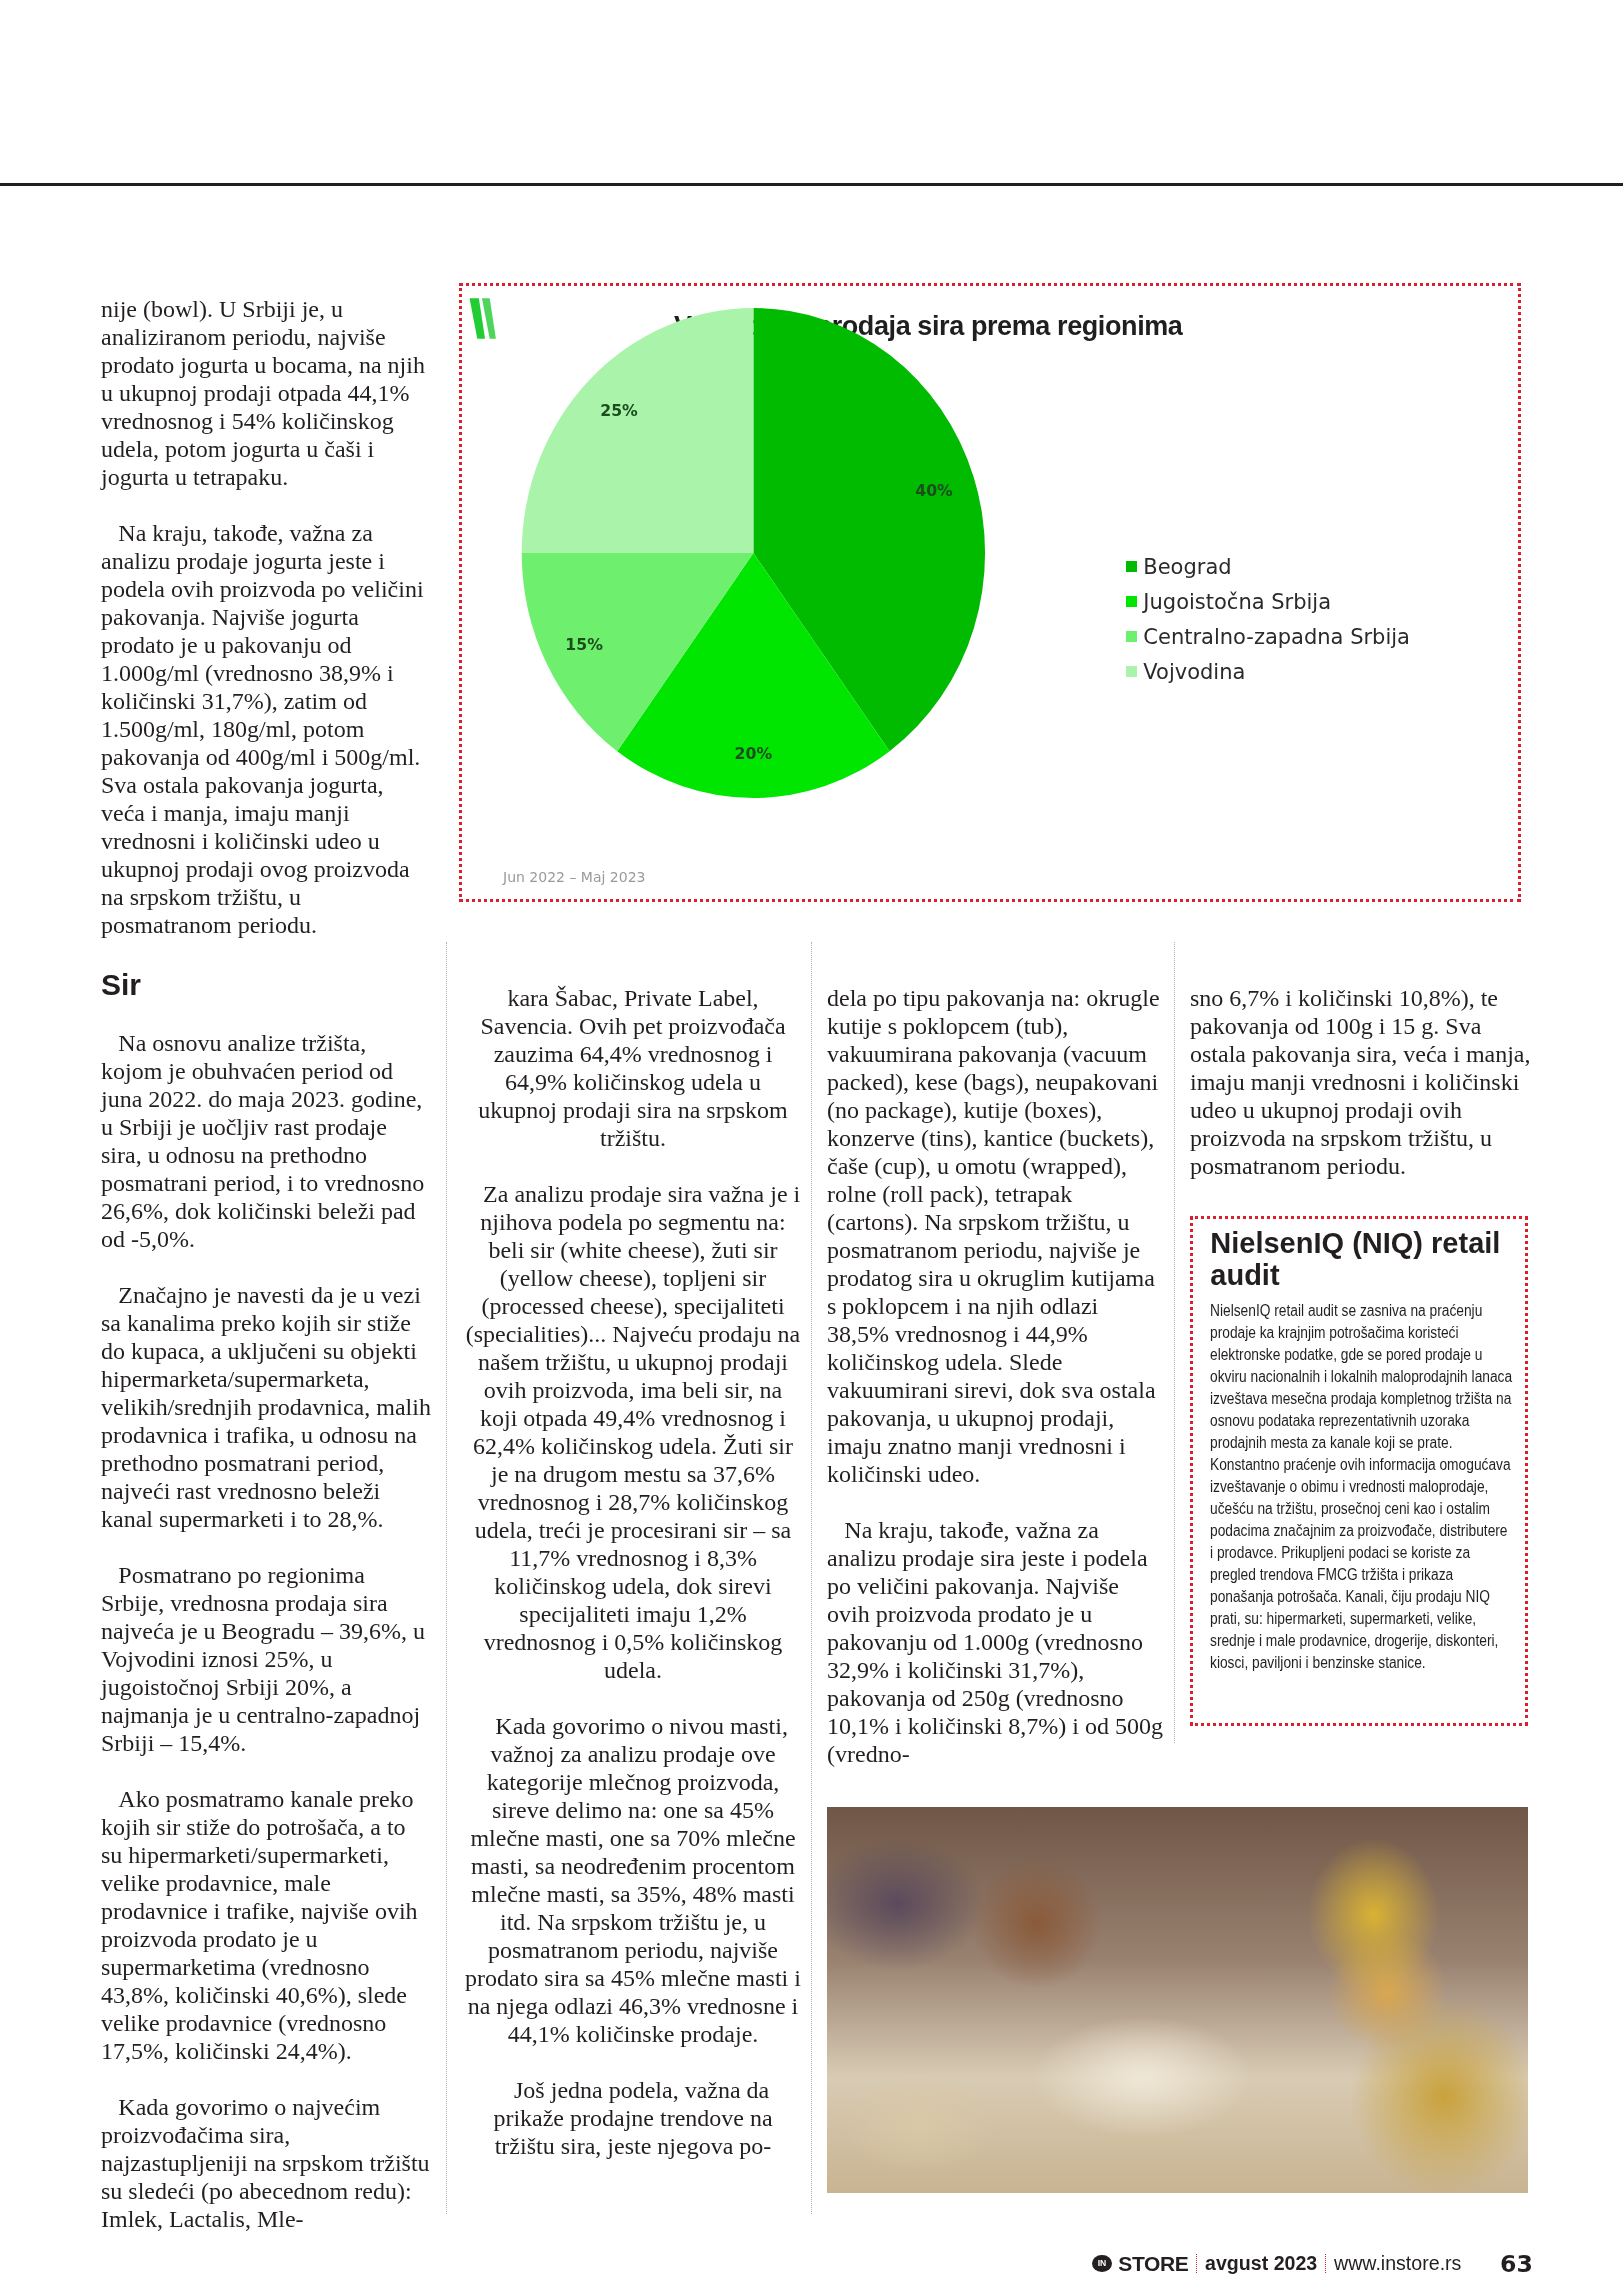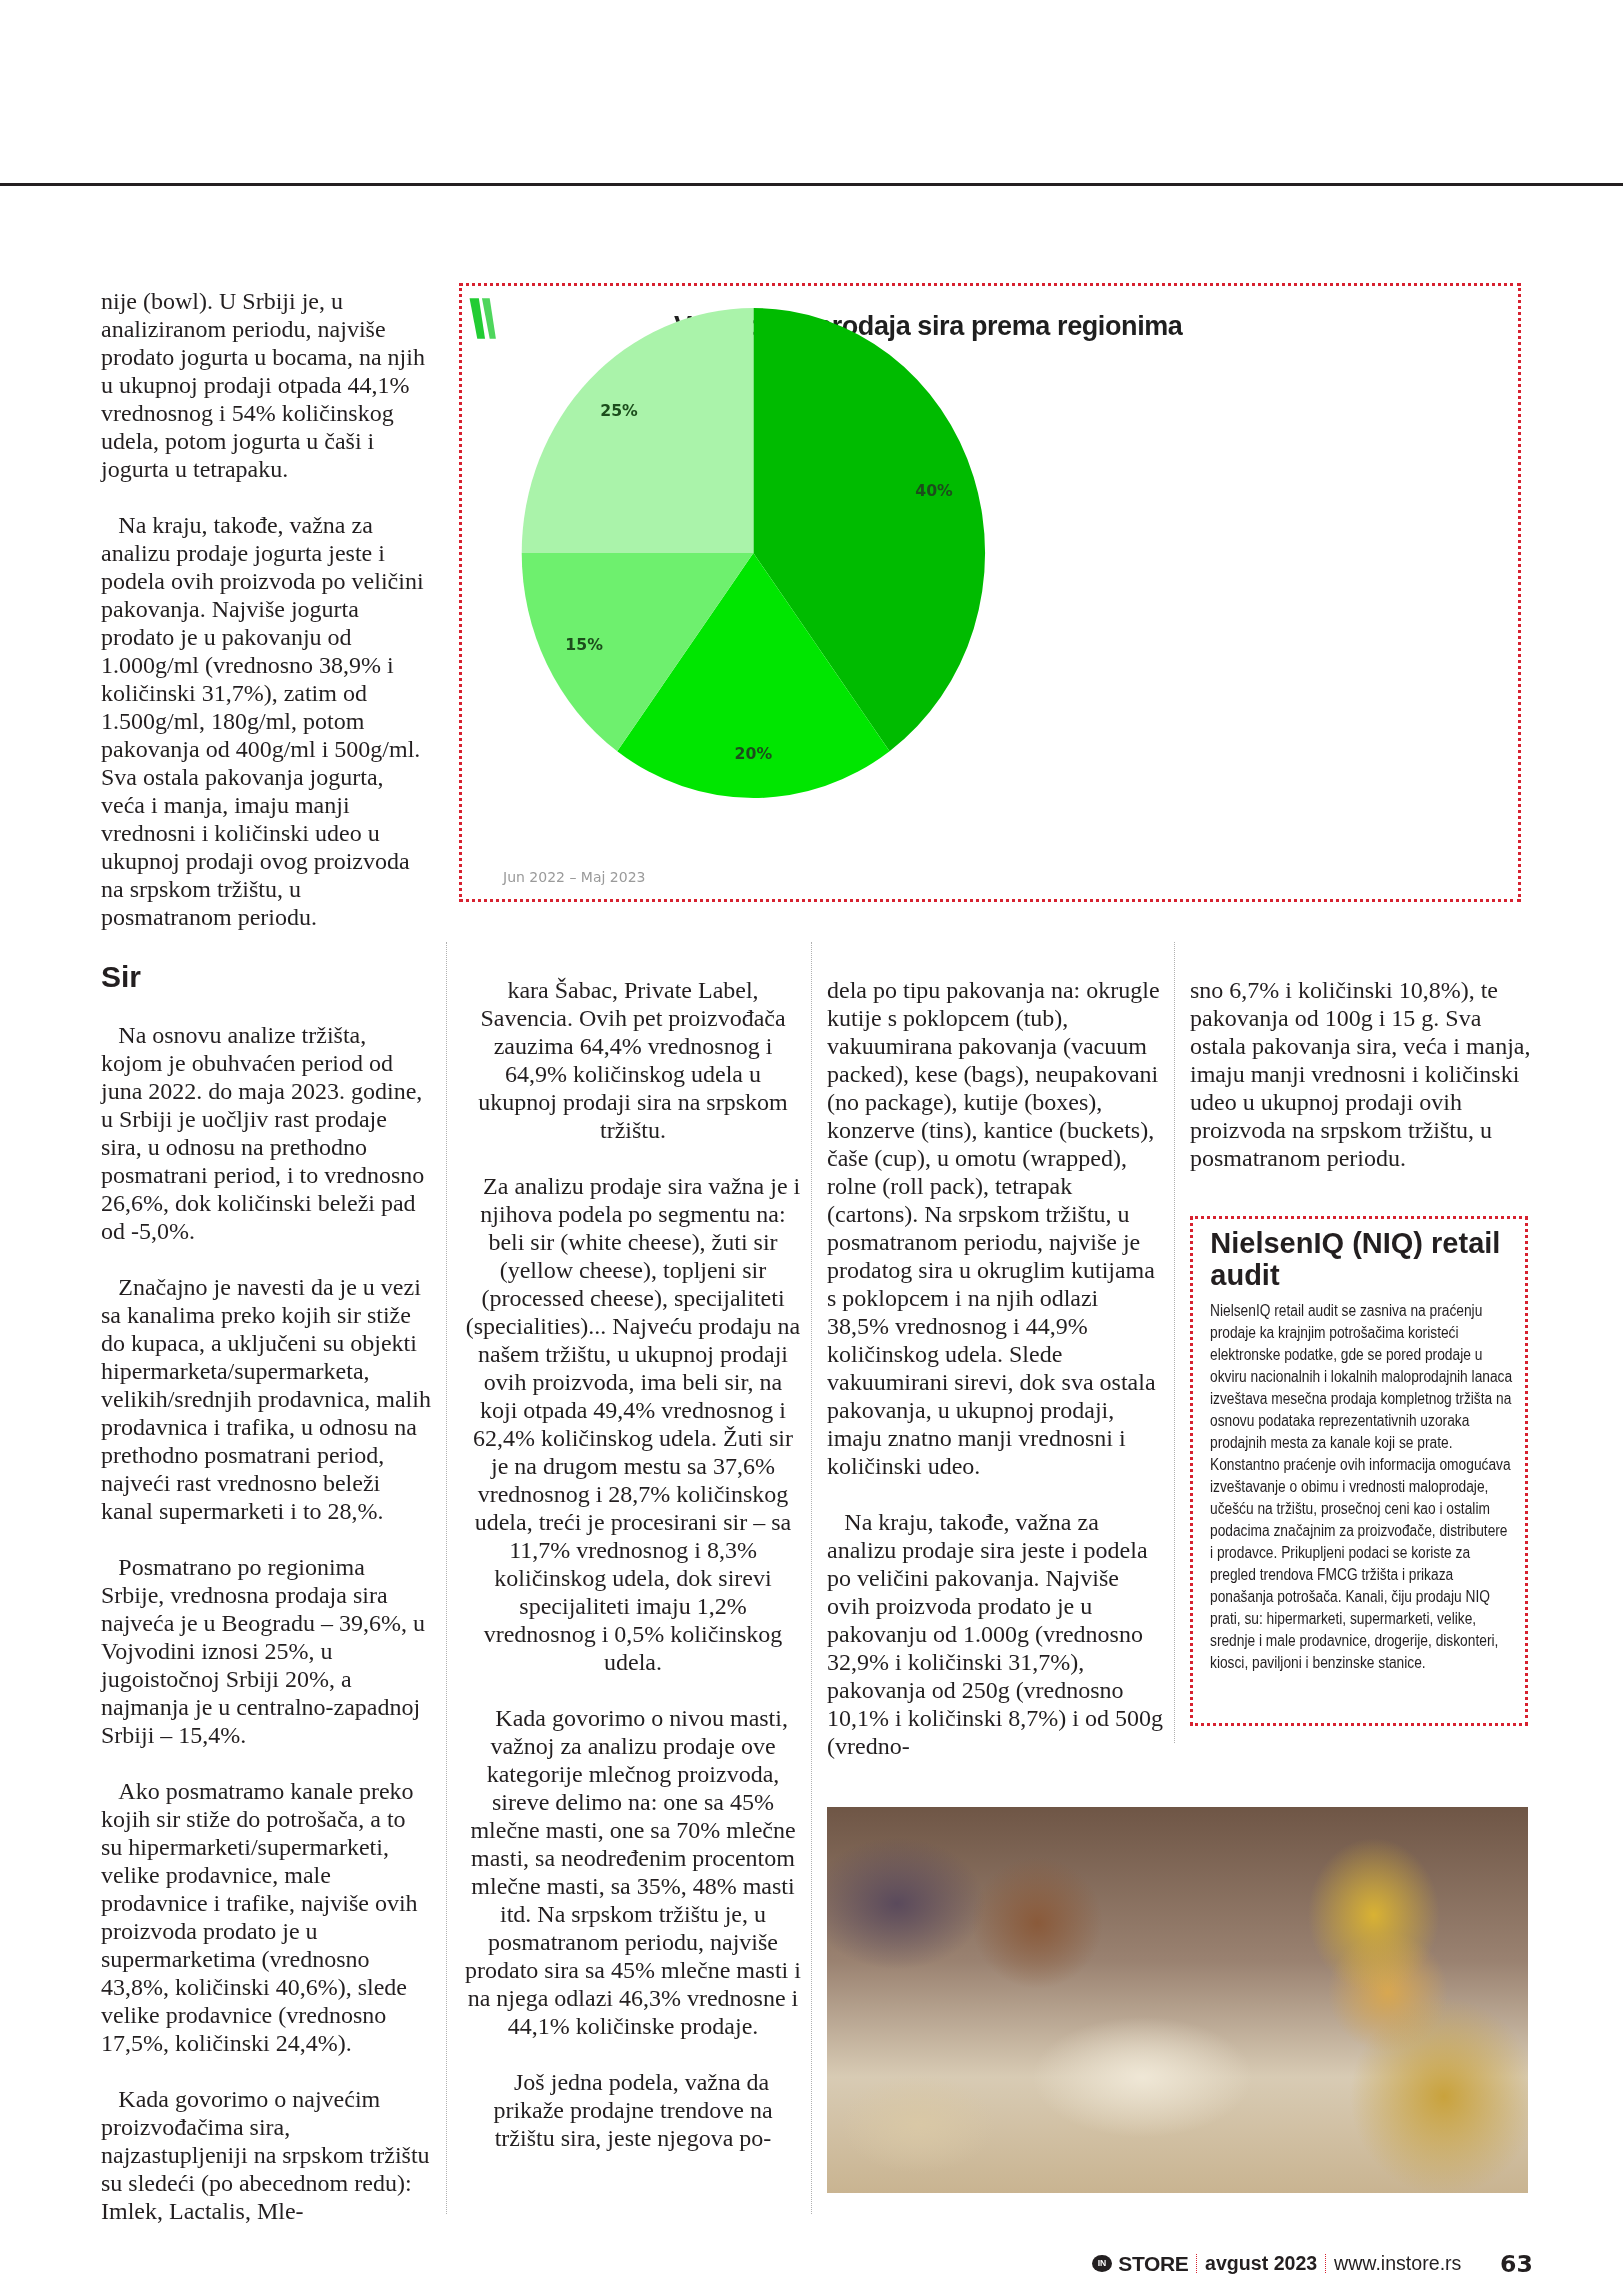--- a/index.html
+++ b/index.html
@@ -2,21 +2,21 @@
 <html style="font-size:12.6px"><head>
 <meta charset="utf-8">
 <style>
   * { box-sizing: border-box; margin: 0; padding: 0; }
   html, body { width: 1623px; height: 2295px; background: #ffffff; overflow: hidden; }
   body { position: relative; font-family: "Liberation Serif", "DejaVu Serif", serif; color: #231f20; }
 
   .top-rule { position: absolute; left: 0; top: 183px; width: 1623px; height: 3.1px; background: #231f20; }
 
   .col { position: absolute; font-size: 24px; line-height: 28px; color: #231f20; }
-  .col p { margin: 8px 0 28px 0; font-family: Liberation Serif, serif; }
+  .col p { margin: 16px 0 28px 0; font-family: Liberation Serif, serif; }
   .col p.indent { text-indent: 17.3px; }
   .col p:last-child { margin-bottom: 0; }
 
   #col1 { left: 101px; top: 279px; width: 330px; }
   #col2 { left: 464px; top: 968px; width: 338px; text-align: center; }
   #col3 { left: 827px; top: 968px; width: 338px; }
   #col4 { left: 1190px; top: 968px; width: 346px; }
 
   .col-divider { position: absolute; width: 0; border-left: 1.6px dotted #b0b0b0; }
 
@@ -116,20 +116,38 @@
   <svg class="chart-svg" id="pie-svg" viewBox="0 0 1342 778" width="1054" height="611">
       <path d="M371,340 L371,28 A295,312 0 0 1 544.3966494262795,592.4133022449836 Z" fill="#00bb00"></path>
       <text x="601.0605712917976" y="267.94109215911345" text-anchor="middle" class="pie-label">40%</text>
       <path d="M371,340 L544.3966494262795,592.4133022449836 A295,312 0 0 1 197.60335057372046,592.4133022449836 Z" fill="#00e600"></path>
       <text x="371" y="602.8399999999999" text-anchor="middle" class="pie-label">20%</text>
       <path d="M371,340 L197.60335057372046,592.4133022449836 A295,312 0 0 1 76,340.00000000000006 Z" fill="#6ef06e"></path>
       <text x="155.46552179883386" y="463.14892945336567" text-anchor="middle" class="pie-label">15%</text>
       <path d="M371,340 L76,340.00000000000006 A295,312 0 0 1 370.99999999999994,28 Z" fill="#aaf3aa"></path>
       <text x="199.95086963097413" y="166.0938011012337" text-anchor="middle" class="pie-label">25%</text>
     </svg>
+  <div class="legend">
+    <div class="legend-item">
+      <span class="legend-swatch" style="background: rgb(0, 187, 0);"></span>
+      <span>Beograd</span>
+    </div>
+    <div class="legend-item">
+      <span class="legend-swatch" style="background: rgb(0, 230, 0);"></span>
+      <span>Jugoistočna Srbija</span>
+    </div>
+    <div class="legend-item">
+      <span class="legend-swatch" style="background: rgb(110, 240, 110);"></span>
+      <span>Centralno-zapadna Srbija</span>
+    </div>
+    <div class="legend-item">
+      <span class="legend-swatch" style="background: rgb(170, 243, 170);"></span>
+      <span>Vojvodina</span>
+    </div>
+  </div>
   <div class="chart-footnote">Jun 2022 – Maj 2023</div>
 </div>
 
 <div class="col" id="col2">
   <p>kara Šabac, Private Label, Savencia. Ovih pet proizvođača zauzima 64,4% vrednosnog i 64,9% količinskog udela u ukupnoj prodaji sira na srpskom tržištu.</p>
   <p class="indent">Za analizu prodaje sira važna je i njihova podela po segmentu na: beli sir (white cheese), žuti sir (yellow cheese), topljeni sir (processed cheese), specijaliteti (specialities)... Najveću prodaju na našem tržištu, u ukupnoj prodaji ovih proizvoda, ima beli sir, na koji otpada 49,4% vrednosnog i 62,4% količinskog udela. Žuti sir je na drugom mestu sa 37,6% vrednosnog i 28,7% količinskog udela, treći je procesirani sir – sa 11,7% vrednosnog i 8,3% količinskog udela, dok sirevi specijaliteti imaju 1,2% vrednosnog i 0,5% količinskog udela.</p>
   <p class="indent">Kada govorimo o nivou masti, važnoj za analizu prodaje ove kategorije mlečnog proizvoda, sireve delimo na: one sa 45% mlečne masti, one sa 70% mlečne masti, sa neodređenim procentom mlečne masti, sa 35%, 48% masti itd. Na srpskom tržištu je, u posmatranom periodu, najviše prodato sira sa 45% mlečne masti i na njega odlazi 46,3% vrednosne i 44,1% količinske prodaje.</p>
   <p class="indent">Još jedna podela, važna da prikaže prodajne trendove na tržištu sira, jeste njegova po-</p>
 </div>
 

